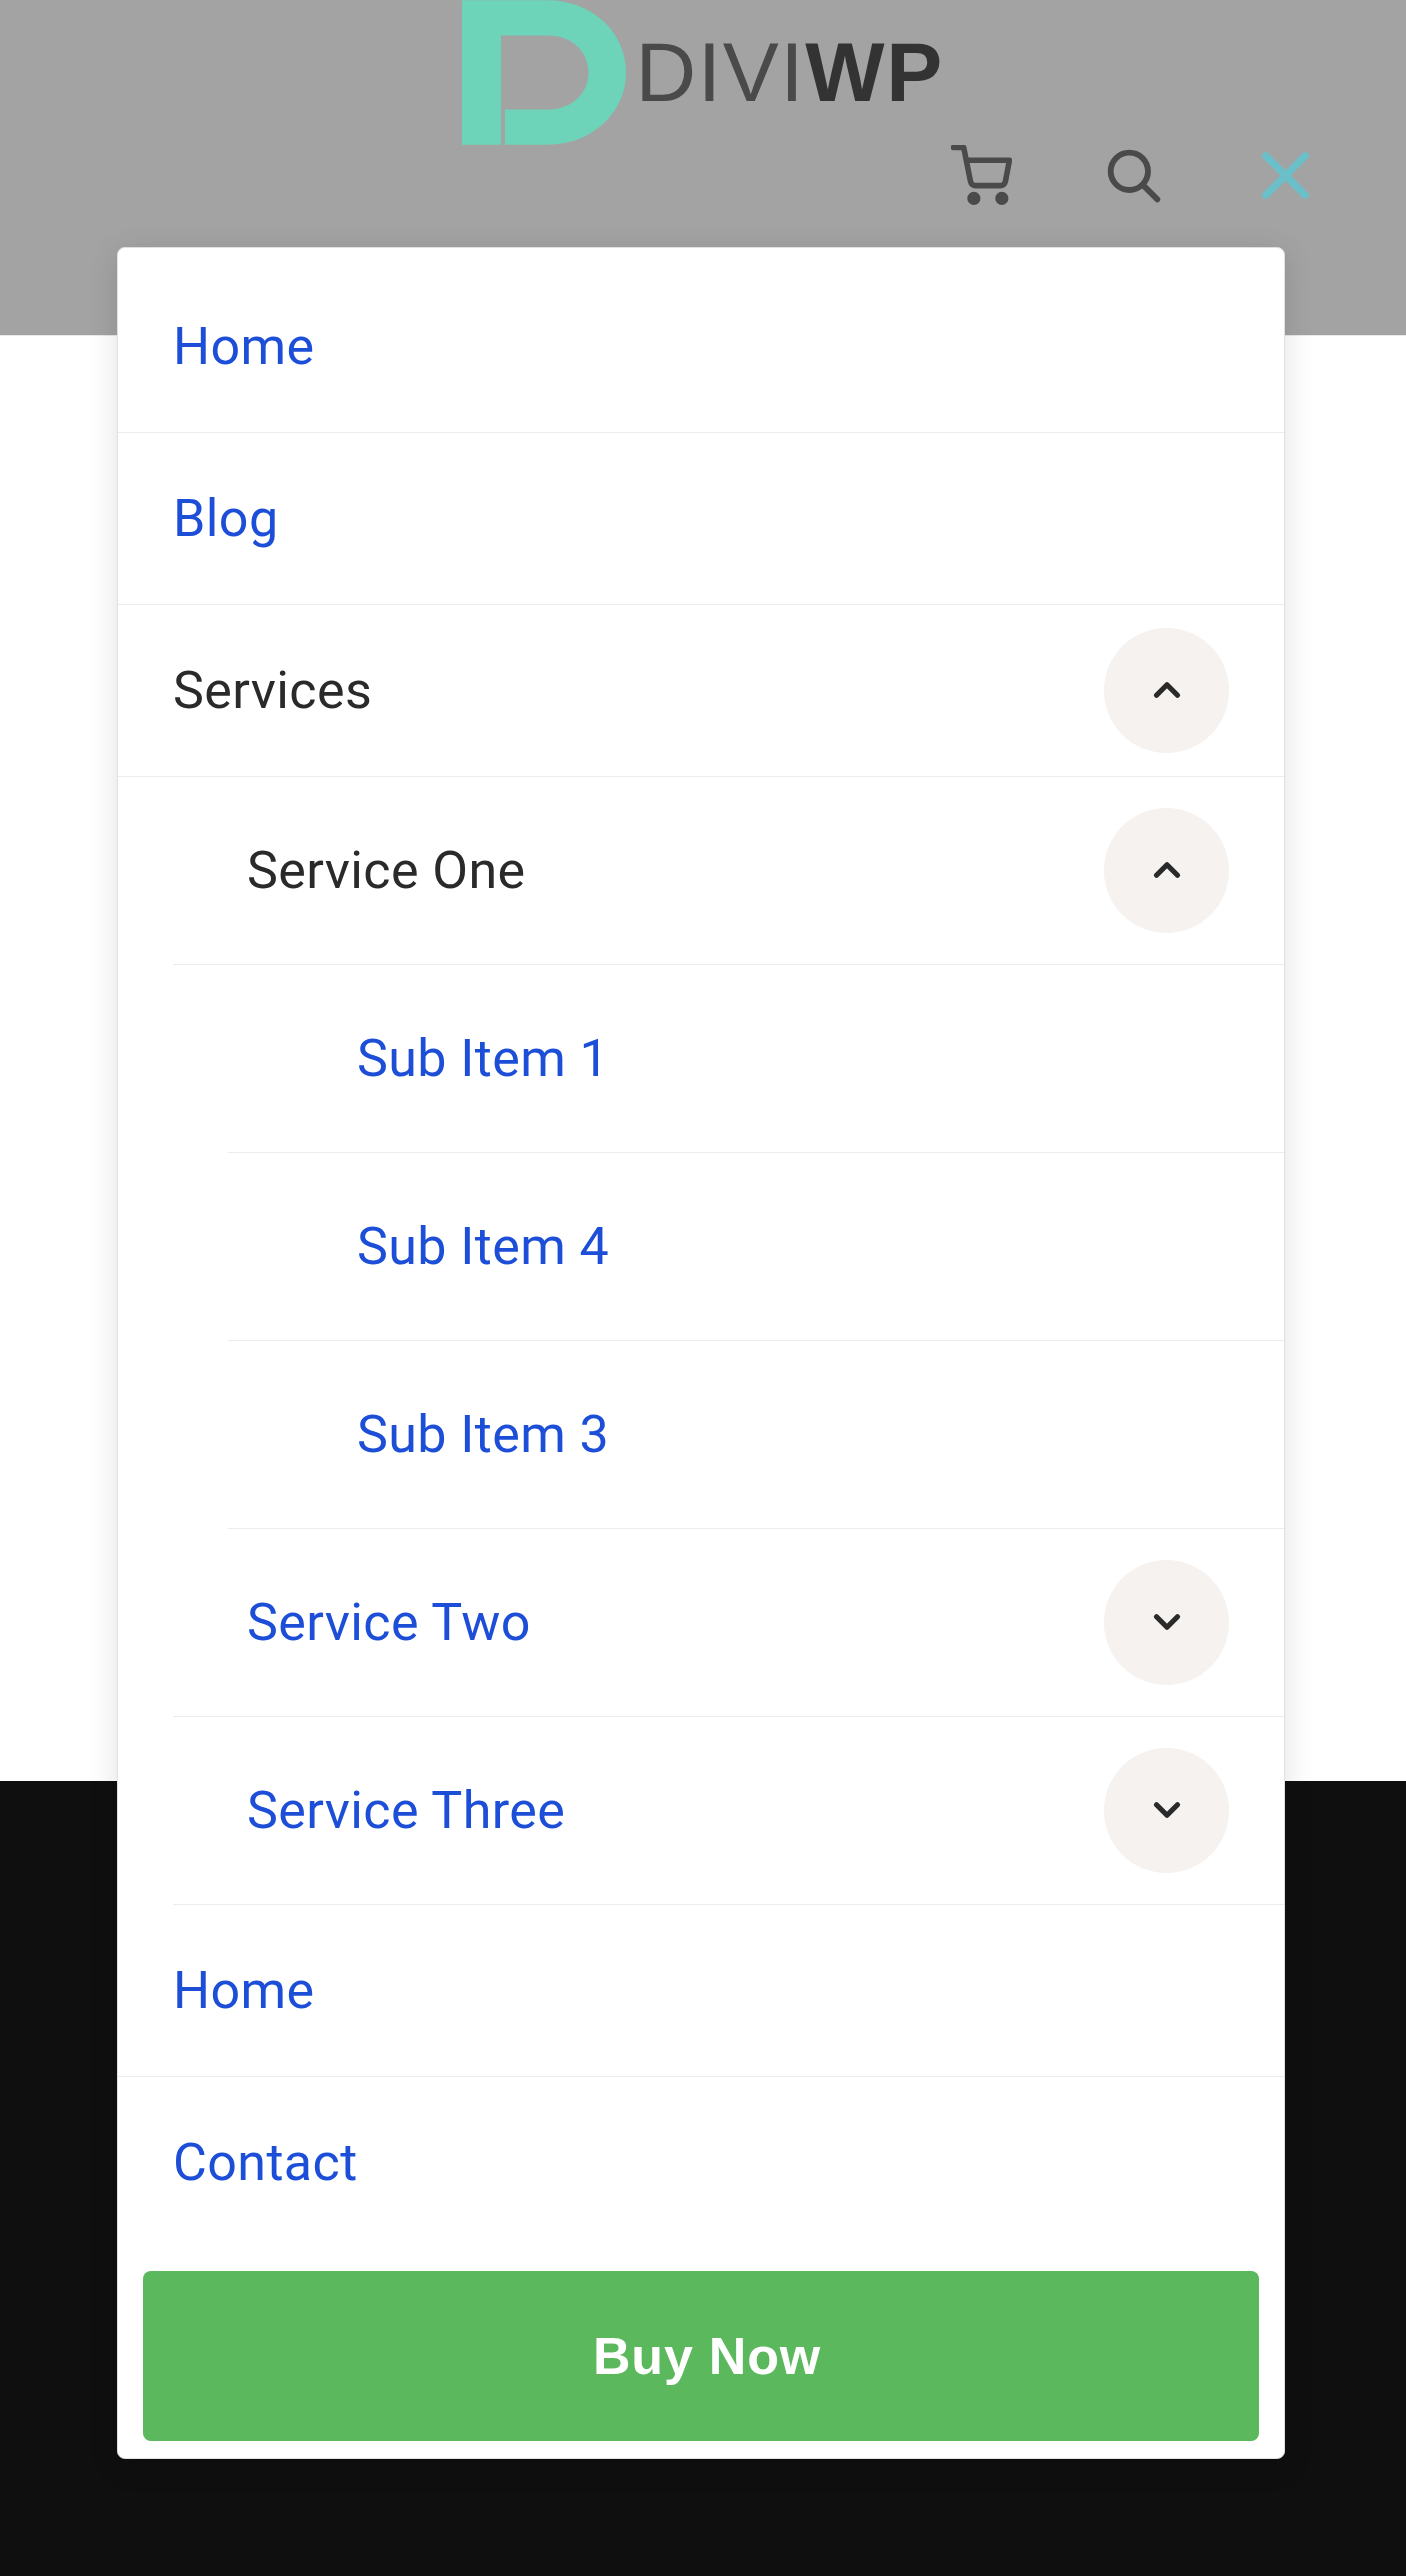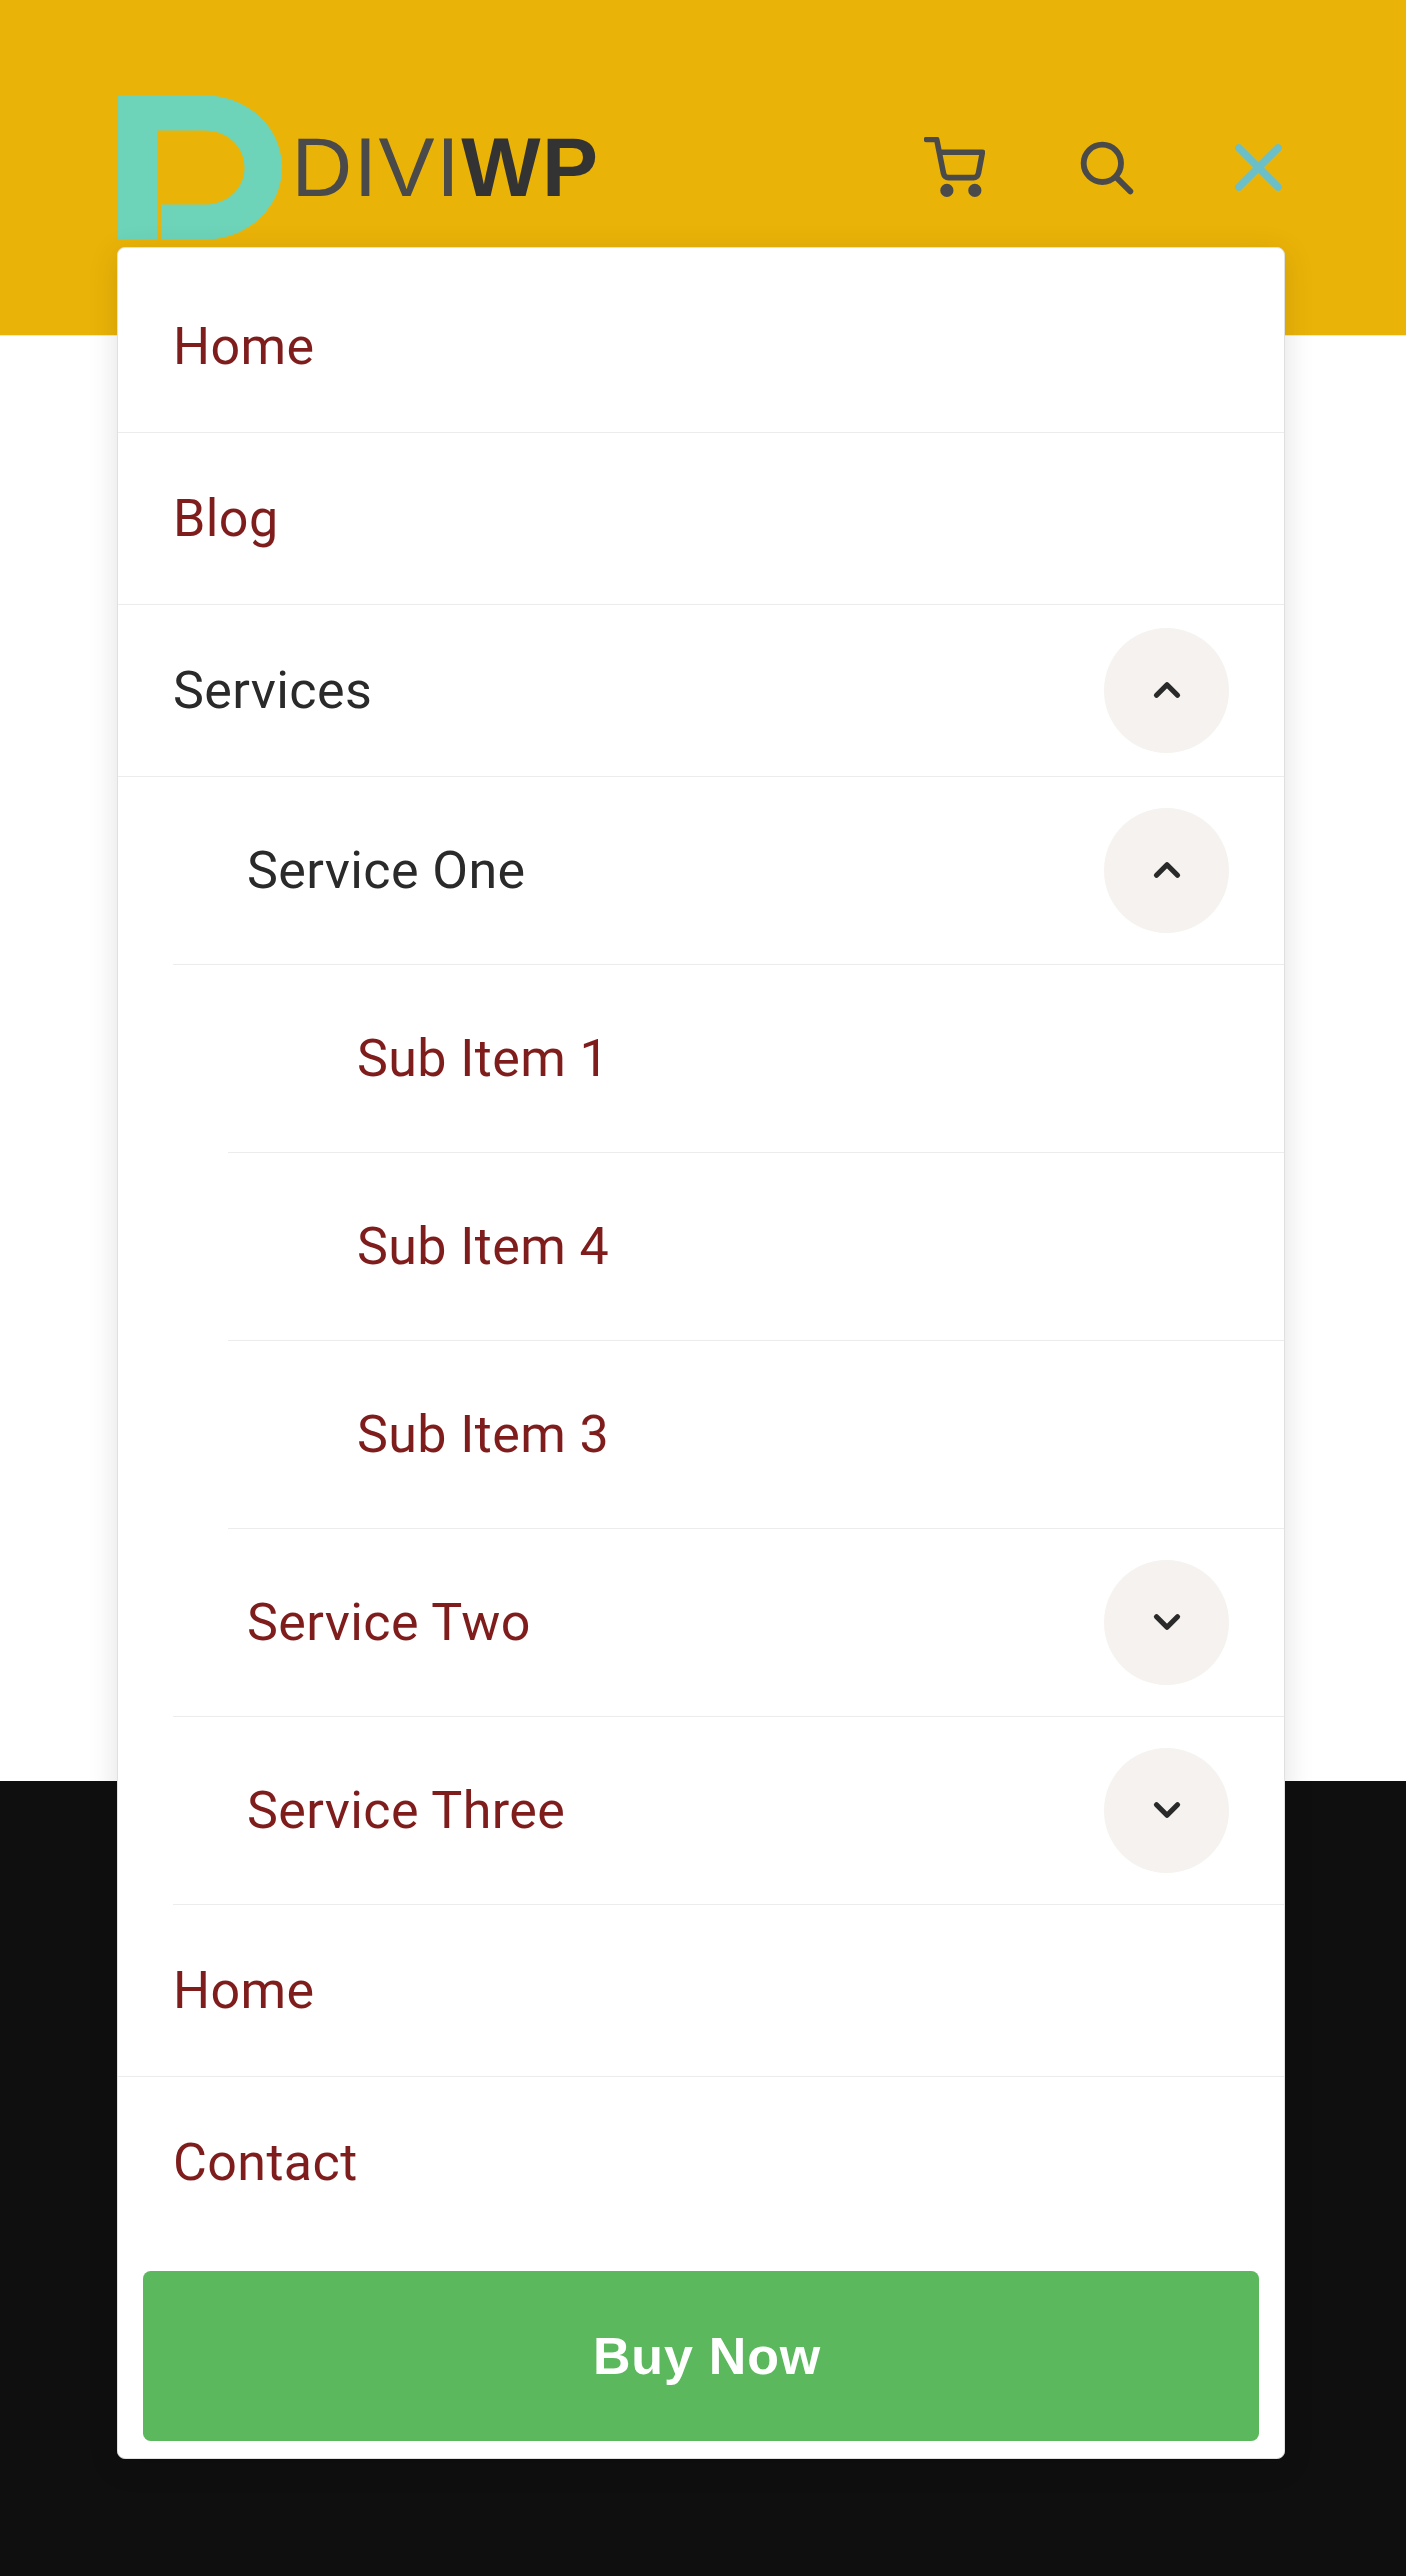--- a/index.html
+++ b/index.html
@@ -19,26 +19,27 @@
     .page-wrapper {
       width: 100%;
       height: 100%;
       position: relative;
       background: #ffffff;
     }
     
     .header-bar {
       width: 100%;
       height: 336px;
-      background: #eab308;
+      background: #a3a3a3;
       border-bottom: 1.6px solid #e8e8e8;
       position: relative;
       display: flex;
       align-items: center;
-      padding: 0 118px;
+      padding: 0 91px;
+      flex-direction: column;
     }
     
     .logo-section {
       display: flex;
       align-items: center;
       gap: 9.4px;
     }
     
     .logo-d {
       width: 164px;
@@ -123,21 +124,21 @@
       cursor: pointer;
     }
     
     .menu-item.no-border {
       border-bottom: none;
     }
     
     .menu-item-label {
       font-size: 52px;
       font-weight: 400;
-      color: #7f1d1d;
+      color: #1d4ed8;
       letter-spacing: 0.4px;
     }
     
     .menu-item.active .menu-item-label {
       color: #2a2a2a;
     }
     
     .submenu-level-1 {
       margin-left: 55px;
     }

